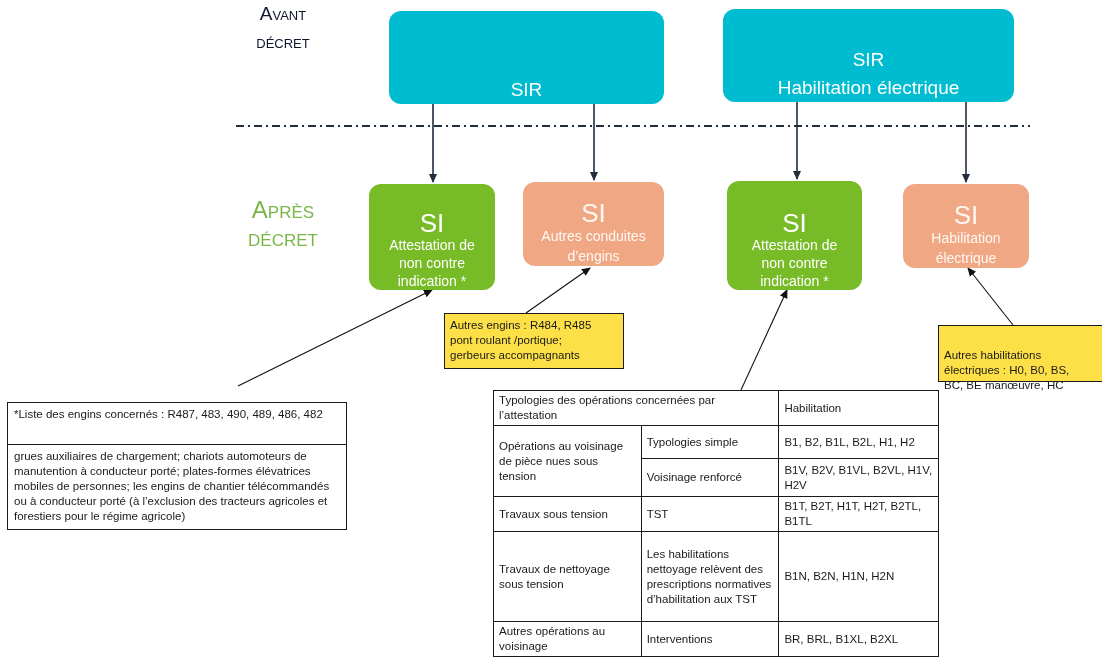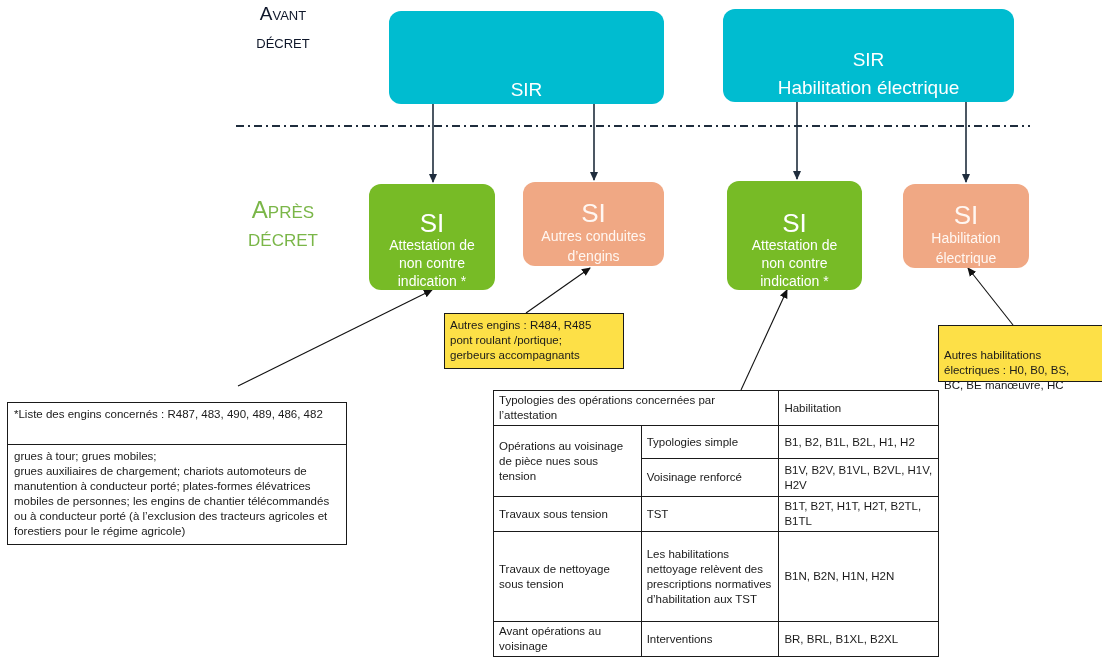--- a/index.html
+++ b/index.html
@@ -111,21 +111,20 @@
 </div>
 <div class="note note-hab">
   <div>Autres habilitations</div>
   <div>électriques : H0, B0, BS,</div>
   <div>BC, BE manœuvre, HC</div>
 </div>
 
 <div class="list-box">
   <div class="list-head">*Liste des engins concernés : R487, 483, 490, 489, 486, 482</div>
   <div class="list-body">
-    <div>grues à tour; grues mobiles;</div>
     <div>grues auxiliaires de chargement; chariots automoteurs de manutention à conducteur porté; plates-formes élévatrices mobiles de personnes; les engins de chantier télécommandés ou à conducteur porté (à l’exclusion des tracteurs agricoles et forestiers pour le régime agricole)</div>
   </div>
 </div>
 
 <table class="ops">
   <tbody>
       <tr style="height:35px;">
     <td colspan="2">Typologies des opérations concernées par l’attestation</td>
     <td class="c3">Habilitation</td>
   </tr>
@@ -142,18 +141,18 @@
     <td class="c1">Travaux sous tension</td>
     <td class="c2">TST</td>
     <td class="c3">B1T, B2T, H1T, H2T, B2TL, B1TL</td>
   </tr>
   <tr style="height:90px;">
     <td class="c1">Travaux de nettoyage sous tension</td>
     <td class="c2">Les habilitations nettoyage relèvent des prescriptions normatives d’habilitation aux TST</td>
     <td class="c3">B1N, B2N, H1N, H2N</td>
   </tr>
   <tr style="height:35px;">
-    <td class="c1">Avant opérations au voisinage</td>
+    <td class="c1">Autres opérations au voisinage</td>
     <td class="c2">Interventions</td>
     <td class="c3">BR, BRL, B1XL, B2XL</td>
   </tr>
 </tbody>
   </table>
 
 </body></html>

